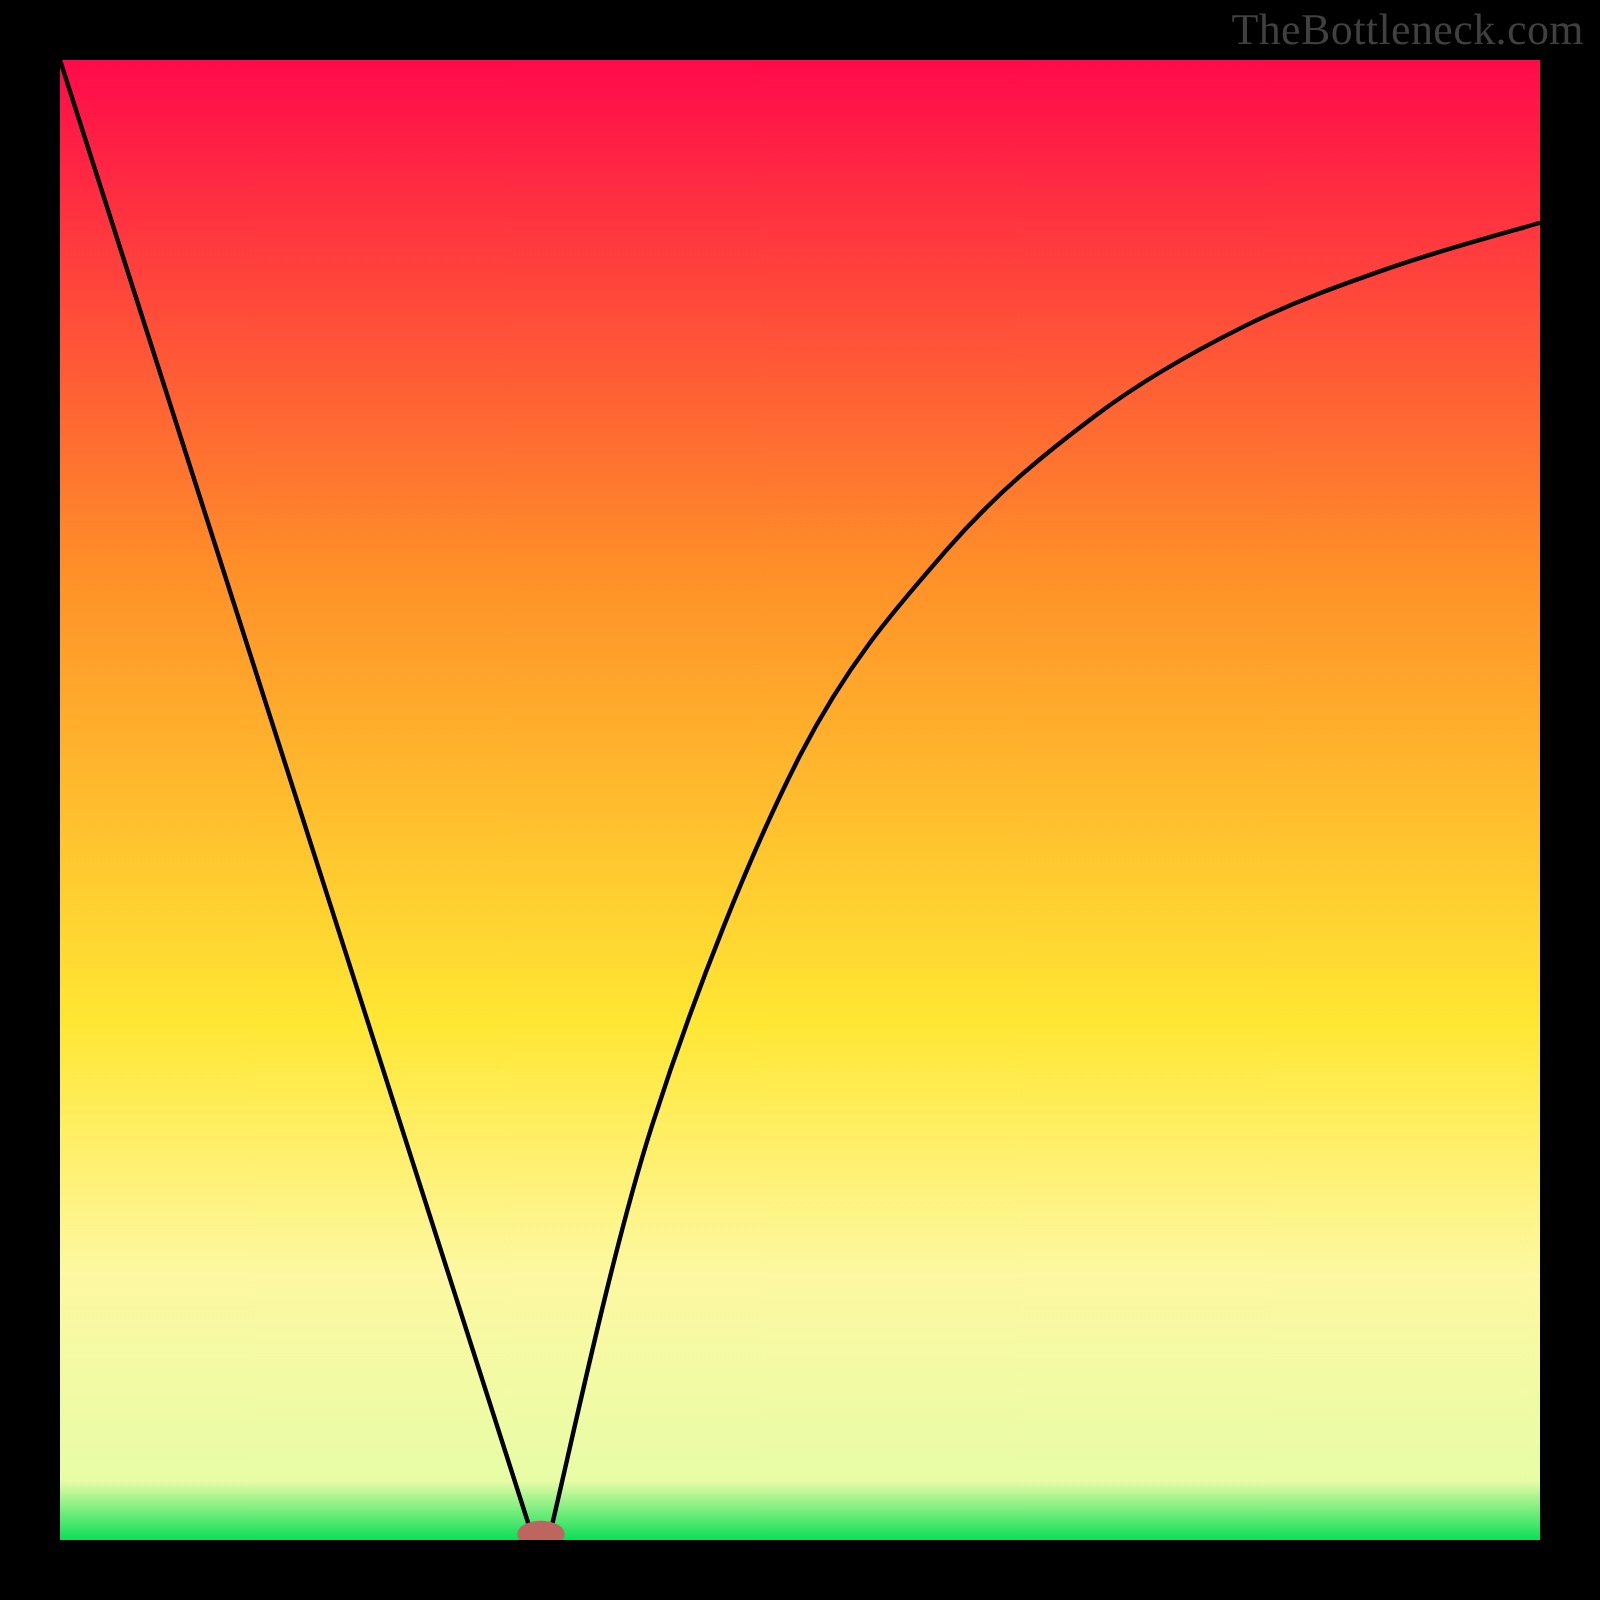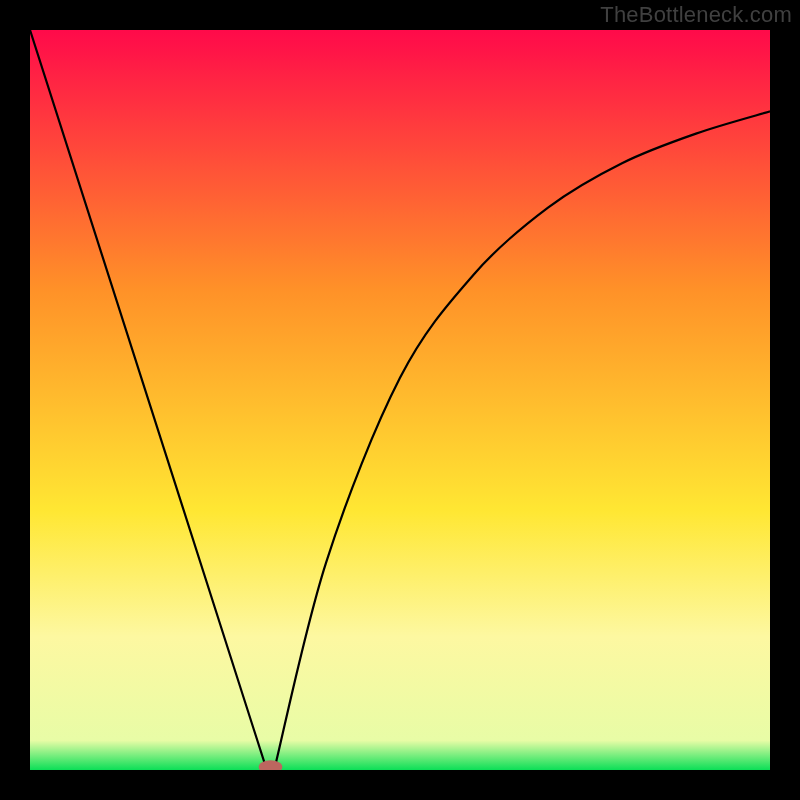--- a/index.html
+++ b/index.html
@@ -19,20 +19,21 @@
   }
   .watermark {
     position: absolute;
     top: 2px;
     right: 8px;
     color: #404040;
     font-size: 22px;
     font-weight: 500;
     letter-spacing: 0.2px;
     z-index: 10;
+    font-family: Liberation Serif, serif;
   }
   .plot {
     position: absolute;
     left: 30px;
     top: 30px;
     width: 740px;
     height: 740px;
   }
   .plot svg {
     display: block;

